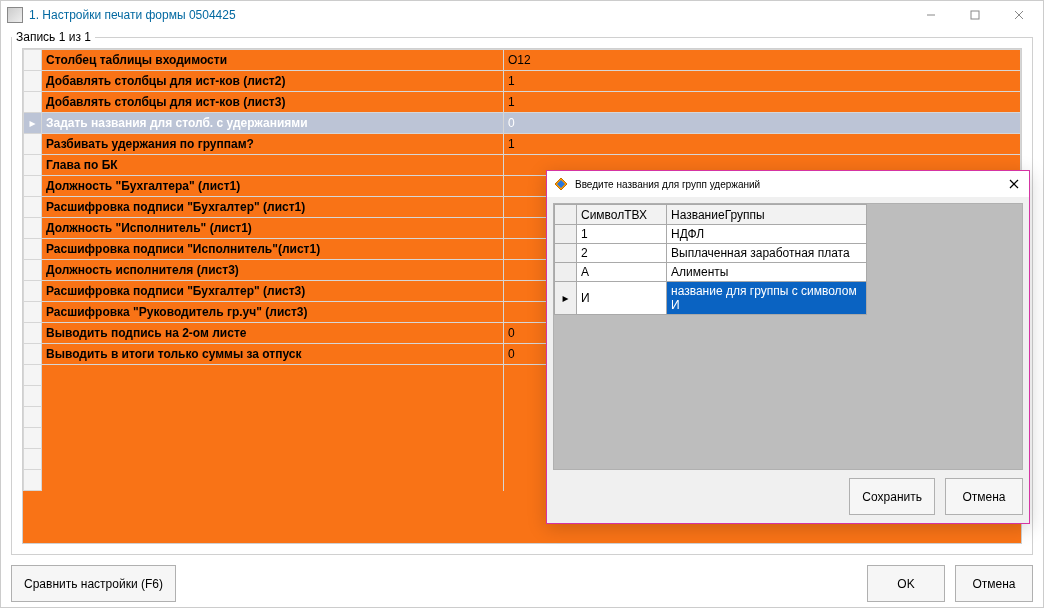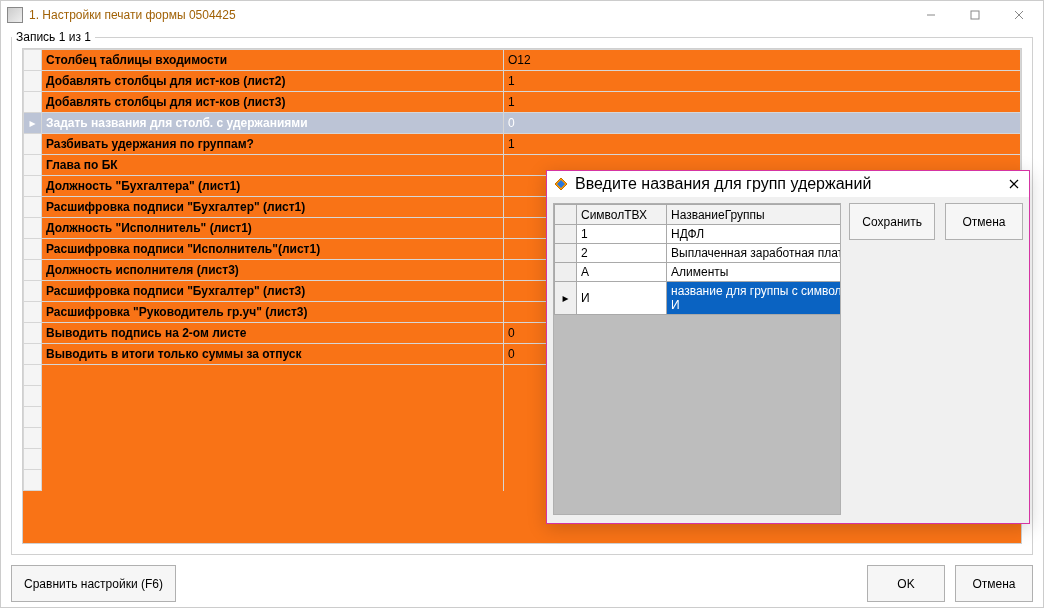--- a/index.html
+++ b/index.html
@@ -2,21 +2,21 @@
 <html><head>
 <meta charset="utf-8">
 <style>
   * { box-sizing: border-box; }
   html, body { margin:0; padding:0; font-family: "Segoe UI", Tahoma, Arial, sans-serif; font-size:12px; color:#000; background:#fff; }
   .window { width:1044px; height:608px; border:1px solid #ccc; background:#fff; position:relative; display:flex; flex-direction:column; }
 
   
   .titlebar { height:28px; display:flex; align-items:center; padding:0 2px 0 6px; background:#fff; }
   .titlebar .app-icon { width:16px; height:16px; border:1px solid #888; background:linear-gradient(135deg,#ccc,#eee); margin-right:6px; }
-  .titlebar .title { flex:1; color:#a16207; }
+  .titlebar .title { flex:1; color:#0369a1; }
   .titlebar .winbtns { display:flex; }
   .titlebar .winbtn { width:44px; height:22px; display:flex; align-items:center; justify-content:center; color:#888; font-size:12px; }
   .titlebar .winbtn svg { width:10px; height:10px; }
 
   
   .client { flex:1; padding:8px 10px 10px 10px; display:flex; flex-direction:column; }
 
   
   .groupbox { border:1px solid #d0d0d0; flex:1; position:relative; padding:10px; display:flex; }
   .groupbox .legend { position:absolute; top:-8px; left:0; background:#fff; padding:0 4px; font-size:12px; }
@@ -37,23 +37,23 @@
 
   
   .bottombar { height:32px; margin-top:10px; display:flex; align-items:flex-start; gap:10px; }
   .bottombar .spacer { flex:1; }
   .btn { min-width:78px; height:37px; padding:0 12px; background:#f6f6f6; border:1px solid #b0b0b0; font-family:inherit; font-size:12px; cursor:pointer; }
 
   
   .dialog { position:absolute; left:545px; top:169px; width:484px; height:354px; background:#f0f0f0; border:1px solid #d534a3; box-shadow:0 4px 18px rgba(0,0,0,0.18); display:flex; flex-direction:column; }
   .dialog .dlg-title { height:26px; display:flex; align-items:center; padding:0 6px; background:#fff; }
   .dialog .dlg-title .dlg-icon { width:16px; height:16px; margin-right:6px; display:flex; align-items:center; justify-content:center; }
-  .dialog .dlg-title .dlg-text { flex:1; font-size:16px; }
+  .dialog .dlg-title .dlg-text { flex:1; font-size:10px; }
   .dialog .dlg-title .dlg-close { width:18px; height:18px; display:flex; align-items:center; justify-content:center; cursor:pointer; }
-  .dialog .dlg-body { flex:1; display:flex; padding:6px 6px 8px 6px; gap:8px; }
+  .dialog .dlg-body { flex:1; display:flex; flex-direction:column; padding:6px 6px 8px 6px; gap:8px; }
   .dlg-grid-wrap { border:1px solid #b0b0b0; background:#bdbdbd; flex:1; overflow:hidden; }
 
   table.dgrid { width:100%; border-collapse:collapse; table-layout:fixed; background:#bdbdbd; }
   table.dgrid col.ind { width:22px; }
   table.dgrid col.c1 { width:90px; }
   table.dgrid col.c2 { width:200px; }
   table.dgrid col.filler { }
   table.dgrid th { background:#f2f2f2; border:1px solid #a9a9a9; font-weight:400; text-align:left; padding:2px 4px; font-size:12px; height:20px; }
   table.dgrid th.ind { background:#efefef; }
   table.dgrid th.filler { background:#bdbdbd; border:none; }

